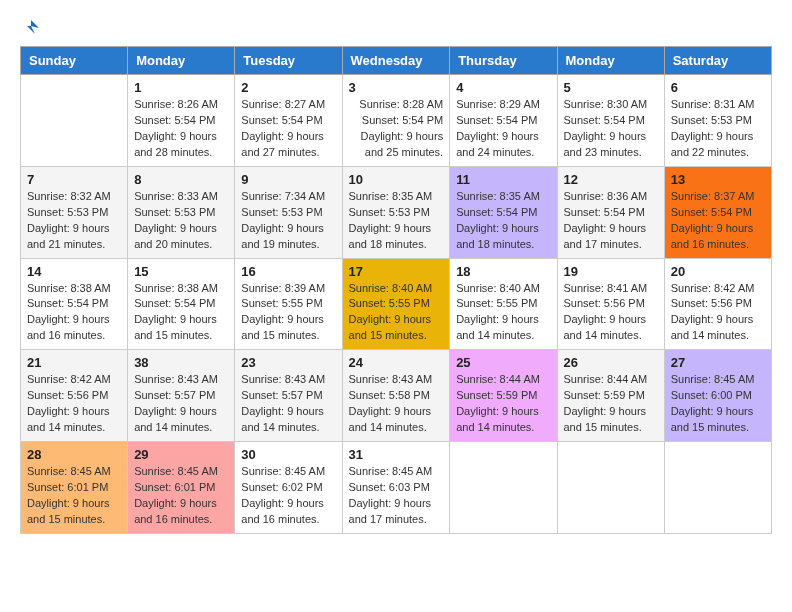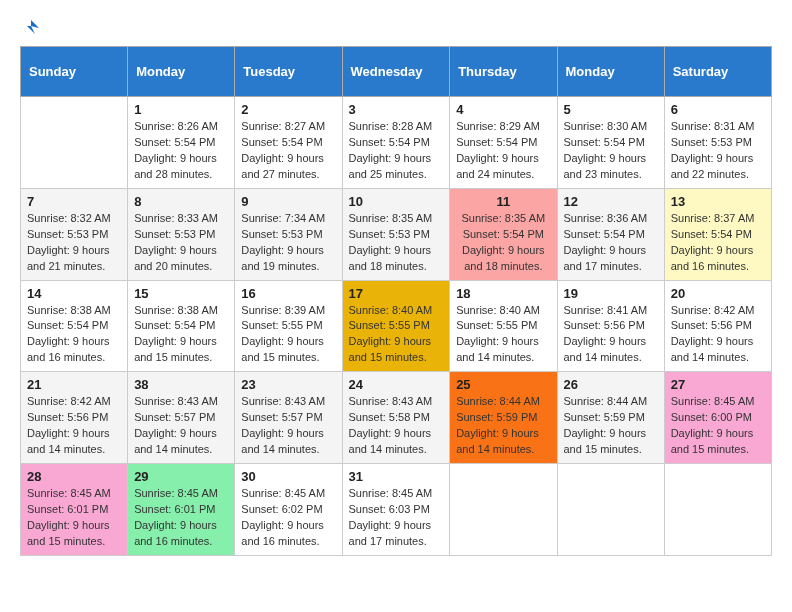--- a/index.html
+++ b/index.html
@@ -47,21 +47,21 @@
     .calendar {
       width: 100%;
       border-collapse: collapse;
       margin-top: 8px;
     }
     .calendar th {
       background-color: #2979cc;
       color: #fff;
       font-size: 13px;
       font-weight: bold;
-      padding: 17px 8px;
+      padding: 6px 8px;
       text-align: left;
       border: 1px solid #aaa;
     }
     .calendar td {
       border: 1px solid #ccc;
       vertical-align: top;
       padding: 5px 6px;
       width: 108px;
       min-height: 80px;
     }
@@ -133,21 +133,21 @@
         </td>
         <td style="background-color: rgb(255, 255, 255);">
           <span class="day-number">2</span>
           <div class="day-info" style="white-space: pre-line;">Sunrise: 8:27 AM
 Sunset: 5:54 PM
 Daylight: 9 hours
 and 27 minutes.</div>
         </td>
         <td style="background-color: rgb(255, 255, 255);">
           <span class="day-number">3</span>
-          <div class="day-info" style="white-space: pre-line;">Sunrise: 8:28 AM
+          <div class="day-info" style="white-space: pre-line; text-align: right;">Sunrise: 8:28 AM
 Sunset: 5:54 PM
 Daylight: 9 hours
 and 25 minutes.</div>
         </td>
         <td style="background-color: rgb(255, 255, 255);">
           <span class="day-number">4</span>
           <div class="day-info" style="white-space: pre-line;">Sunrise: 8:29 AM
 Sunset: 5:54 PM
 Daylight: 9 hours
 and 24 minutes.</div>
@@ -189,35 +189,35 @@
 Daylight: 9 hours
 and 19 minutes.</div>
         </td>
         <td style="background-color: rgb(244, 244, 244);">
           <span class="day-number">10</span>
           <div class="day-info" style="white-space: pre-line;">Sunrise: 8:35 AM
 Sunset: 5:53 PM
 Daylight: 9 hours
 and 18 minutes.</div>
         </td>
-        <td style="background-color: #fca5a5; text-align: center;">
+        <td style="background-color: #c4b5fd;">
           <span class="day-number">11</span>
           <div class="day-info" style="white-space: pre-line;">Sunrise: 8:35 AM
 Sunset: 5:54 PM
 Daylight: 9 hours
 and 18 minutes.</div>
         </td>
         <td style="background-color: rgb(244, 244, 244);">
           <span class="day-number">12</span>
           <div class="day-info" style="white-space: pre-line;">Sunrise: 8:36 AM
 Sunset: 5:54 PM
 Daylight: 9 hours
 and 17 minutes.</div>
         </td>
-        <td style="background-color: #fef9c3;">
+        <td style="background-color: #f97316;">
           <span class="day-number">13</span>
           <div class="day-info" style="white-space: pre-line;">Sunrise: 8:37 AM
 Sunset: 5:54 PM
 Daylight: 9 hours
 and 16 minutes.</div>
         </td>
       </tr>
       <tr>
         <td style="background-color: rgb(255, 255, 255);">
           <span class="day-number">14</span>
@@ -291,51 +291,51 @@
 Daylight: 9 hours
 and 14 minutes.</div>
         </td>
         <td style="background-color: rgb(244, 244, 244);">
           <span class="day-number">24</span>
           <div class="day-info" style="white-space: pre-line;">Sunrise: 8:43 AM
 Sunset: 5:58 PM
 Daylight: 9 hours
 and 14 minutes.</div>
         </td>
-        <td style="background-color: #f97316;">
+        <td style="background-color: #f0abfc;">
           <span class="day-number">25</span>
           <div class="day-info" style="white-space: pre-line;">Sunrise: 8:44 AM
 Sunset: 5:59 PM
 Daylight: 9 hours
 and 14 minutes.</div>
         </td>
         <td style="background-color: rgb(244, 244, 244);">
           <span class="day-number">26</span>
           <div class="day-info" style="white-space: pre-line;">Sunrise: 8:44 AM
 Sunset: 5:59 PM
 Daylight: 9 hours
 and 15 minutes.</div>
         </td>
-        <td style="background-color: #f9a8d4;">
+        <td style="background-color: #c4b5fd;">
           <span class="day-number">27</span>
           <div class="day-info" style="white-space: pre-line;">Sunrise: 8:45 AM
 Sunset: 6:00 PM
 Daylight: 9 hours
 and 15 minutes.</div>
         </td>
       </tr>
       <tr>
-        <td style="background-color: #f9a8d4;">
+        <td style="background-color: #fdba74;">
           <span class="day-number">28</span>
           <div class="day-info" style="white-space: pre-line;">Sunrise: 8:45 AM
 Sunset: 6:01 PM
 Daylight: 9 hours
 and 15 minutes.</div>
         </td>
-        <td style="background-color: #86efac;">
+        <td style="background-color: #fca5a5;">
           <span class="day-number">29</span>
           <div class="day-info" style="white-space: pre-line;">Sunrise: 8:45 AM
 Sunset: 6:01 PM
 Daylight: 9 hours
 and 16 minutes.</div>
         </td>
         <td style="background-color: rgb(255, 255, 255);">
           <span class="day-number">30</span>
           <div class="day-info" style="white-space: pre-line;">Sunrise: 8:45 AM
 Sunset: 6:02 PM

